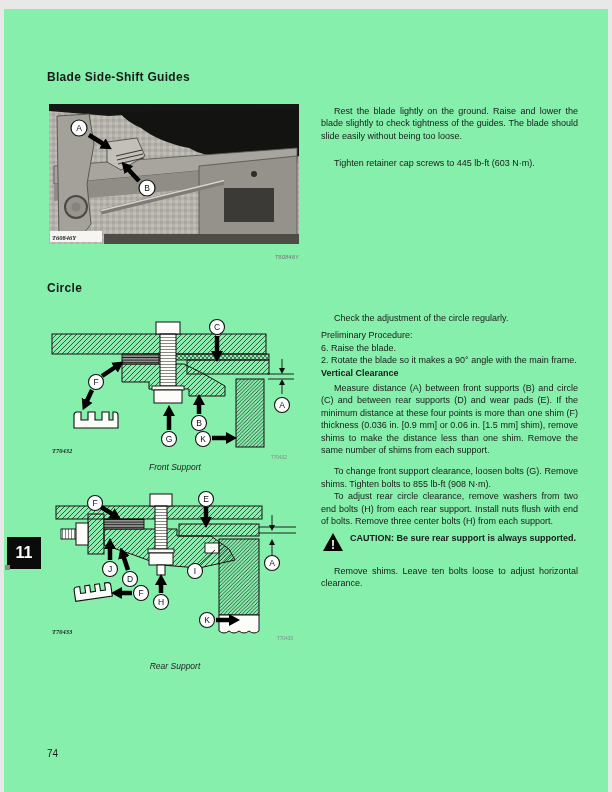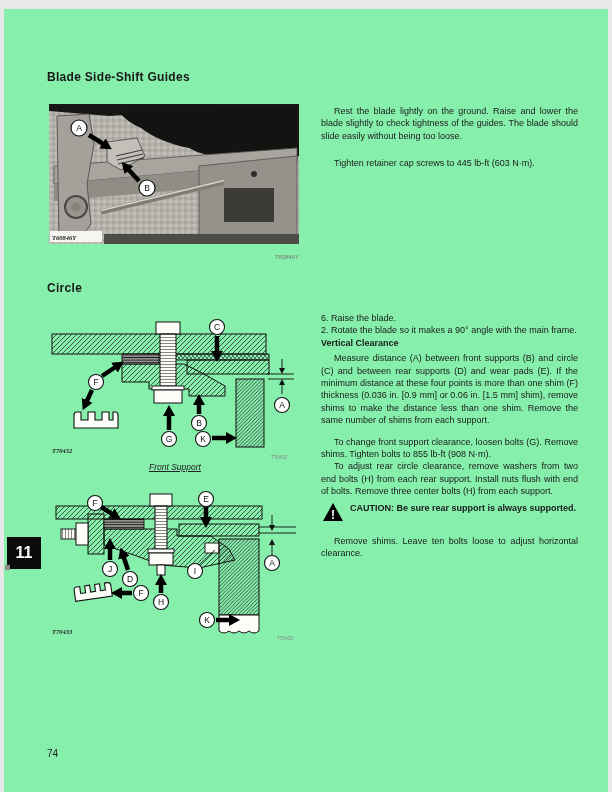--- a/index.html
+++ b/index.html
@@ -83,20 +83,22 @@
   <div class="cornerid" style="left:228px;top:245px;width:67px;">T60846Y</div>
 
   <div class="col">
     <p class="ind">Rest the blade lightly on the ground. Raise and lower the blade slightly to check tightness of the guides. The blade should slide easily without being too loose.</p>
     <p class="ind" style="margin-top:15px;">Tighten retainer cap screws to 445 lb-ft (603 N·m).</p>
   </div>
 
   <div class="h2">Circle</div>
 
   <div class="col" style="top:303px;">
+    <p class="ind">Check the adjustment of the circle regularly.</p>
+    <p style="margin-top:5px;">Preliminary Procedure:</p>
     <p class="step">6. Raise the blade.</p>
     <p class="step">2. Rotate the blade so it makes a 90° angle with the main frame.</p>
     <p class="vch">Vertical Clearance</p>
     <p class="ind" style="margin-top:3px;">Measure distance (A) between front supports (B) and circle (C) and between rear supports (D) and wear pads (E). If the minimum distance at these four points is more than one shim (F) thickness (0.036 in. [0.9 mm] or 0.06 in. [1.5 mm] shim), remove shims to make the distance less than one shim. Remove the same number of shims from each support.</p>
     <p class="ind" style="margin-top:9px;">To change front support clearance, loosen bolts (G). Remove shims. Tighten bolts to 855 lb-ft (908 N·m).</p>
     <p class="ind">To adjust rear circle clearance, remove washers from two end bolts (H) from each rear support. Install nuts flush with end of bolts. Remove three center bolts (H) from each support.</p>
     <div class="caution">
       <svg class="cicon" width="20" height="18" viewBox="0 0 20 18">
         <polygon points="10,0 20,18 0,18" fill="#000"></polygon>
         <text x="10" y="15.5" text-anchor="middle" fill="#fff" font-size="12" font-weight="bold" font-family="Liberation Sans, sans-serif">!</text>
@@ -172,21 +174,21 @@
           <text class="co" x="150" y="111" text-anchor="middle" dy="0.35em">B</text>
         <circle cx="120" cy="127" r="7.5" fill="#fff" stroke="#111" stroke-width="1.1"></circle>
           <text class="co" x="120" y="127" text-anchor="middle" dy="0.35em">G</text>
         <circle cx="154" cy="127" r="7.5" fill="#fff" stroke="#111" stroke-width="1.1"></circle>
           <text class="co" x="154" y="127" text-anchor="middle" dy="0.35em">K</text>
       </g>
       <text class="fid" x="3" y="141">T70432</text>
       <text class="fids" x="238" y="147" text-anchor="end">T70432</text>
     </svg>
   </div>
-  <div class="figcap" style="left:45px;top:453px;width:252px;text-decoration:underline;">Front Support</div>
+  <div class="figcap" style="left:45px;top:453px;width:252px;">Front Support</div>
 
   <div class="figwrap" style="left:45px;top:478px;">
     <svg width="252" height="170" viewBox="0 0 252 170">
       <defs>
         <pattern id="rpH" width="5" height="5" patternUnits="userSpaceOnUse">
             <path d="M0,5 L5,0" stroke="#222" stroke-width="0.75"></path>
           </pattern>
         <pattern id="rpHd" width="3.6" height="3.6" patternUnits="userSpaceOnUse">
             <path d="M0,3.6 L3.6,0" stroke="#222" stroke-width="0.75"></path>
           </pattern>
@@ -265,19 +267,20 @@
           <text class="co" x="112" y="115" text-anchor="middle" dy="0.35em">H</text>
         <circle cx="92" cy="106" r="7.5" fill="#fff" stroke="#111" stroke-width="1.1"></circle>
           <text class="co" x="92" y="106" text-anchor="middle" dy="0.35em">F</text>
         <circle cx="158" cy="133" r="7.5" fill="#fff" stroke="#111" stroke-width="1.1"></circle>
           <text class="co" x="158" y="133" text-anchor="middle" dy="0.35em">K</text>
       </g>
       <text class="fid" x="3" y="147">T70433</text>
       <text class="fids" x="244" y="153" text-anchor="end">T70433</text>
     </svg>
   </div>
+  <div class="figcap" style="left:45px;top:652px;width:252px;">Rear Support</div>
 
   <div class="tab">11</div>
   <div class="tabmark"></div>
 
   <div class="pgnum">74</div>
 
 </div>
 
 </body></html>

